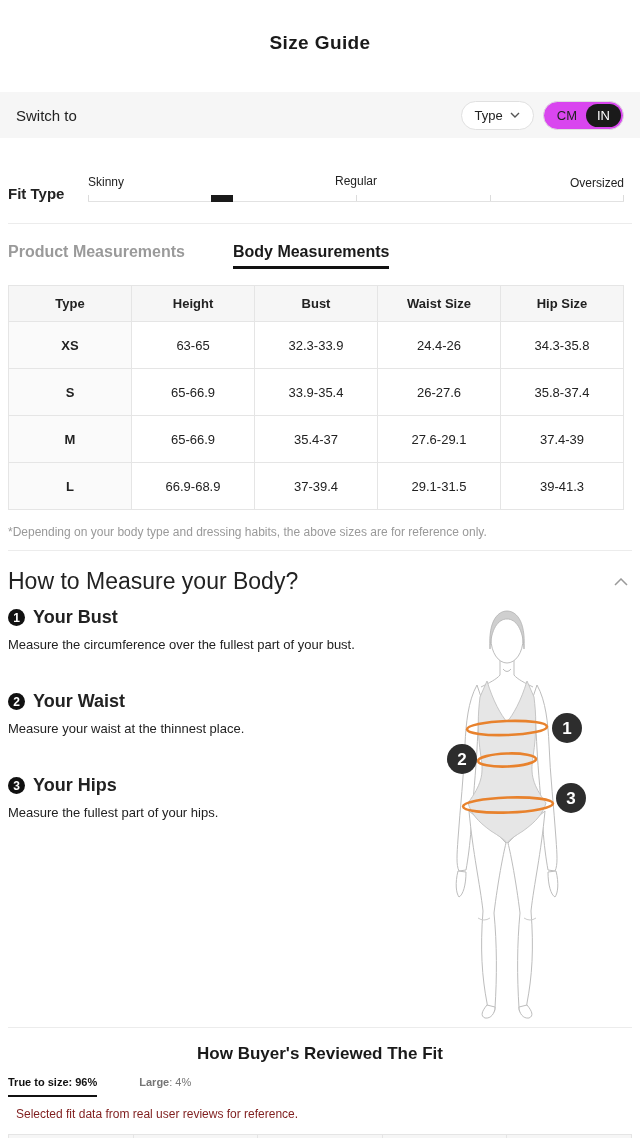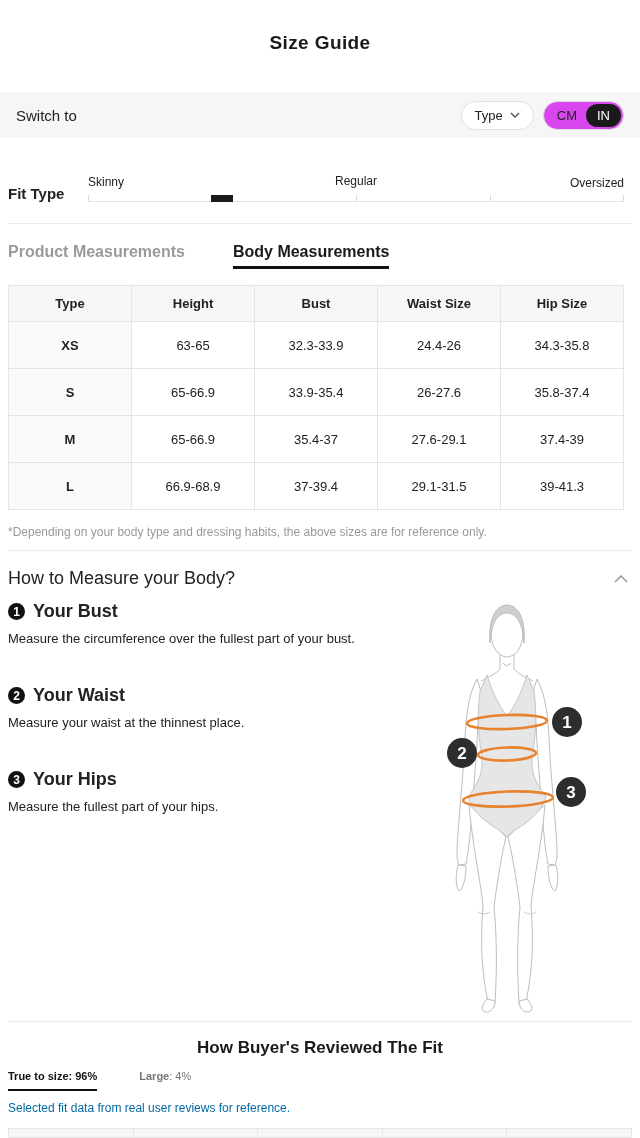--- a/index.html
+++ b/index.html
@@ -43,38 +43,38 @@
   .size-table th, .size-table td { border:1px solid #e5e5e5; text-align:center; font-size:13px; }
   .size-table th { background:#f6f6f6; font-weight:bold; height:36px; }
   .size-table td { height:47px; font-weight:normal; }
   .size-table td.size-col { background:#fafafa; font-weight:bold; }
 
   .footnote { margin:15px 8px 0; font-size:12px; color:#999; }
 
   
   .measure { margin:0 8px; position:relative; }
   .measure-head { margin-top:17px; display:flex; align-items:center; justify-content:space-between; }
-  .measure-title { font-size:18px; font-weight:normal; color:#222; }
+  .measure-title { font-size:23px; font-weight:normal; color:#222; }
   .measure-body { position:relative; margin-top:12px; height:420px; }
   .m-item { width:400px; }
   .m-item + .m-item { margin-top:36px; }
   .m-item-head { display:flex; align-items:center; gap:8px; }
   .m-num { width:17px; height:17px; border-radius:50%; background:#111; color:#fff; font-size:12px; font-weight:bold; display:inline-flex; align-items:center; justify-content:center; flex:none; }
   .m-item-title { font-size:18px; font-weight:bold; }
   .m-desc { margin-top:7px; font-size:13px; line-height:1.55; color:#222; max-width:380px; }
   .figure-wrap { position:absolute; top:2px; right:0; width:185px; height:410px; }
 
   
   .review { margin:0 8px; }
   .review-title { margin-top:16px; font-size:17px; font-weight:bold; color:#1a1a1a;text-align:center; }
   .review-stats { margin-top:12px; display:flex; align-items:flex-start; font-size:11px; }
   .tts { font-weight:bold; color:#111; border-bottom:2px solid #111; padding-bottom:7px; }
   .large { margin-left:42px; color:#757575; }
   .large .lbl { font-weight:bold; }
-  .review-note { margin-top:10px; font-size:12px; color:#0369a1; }
+  .review-note { margin-top:10px; font-size:12px; color:#7f1d1d;margin-left:8px; }
 
   
   .partial-table { margin:13px 8px 0; height:10px; border:1px solid #e5e5e5; background:#f6f6f6; display:flex; }
   .partial-table div { flex:1; border-right:1px solid #e5e5e5; }
   .partial-table div:last-child { border-right:none; }
 </style>
 </head>
 <body>
 
 <div class="page-title">Size Guide</div>

